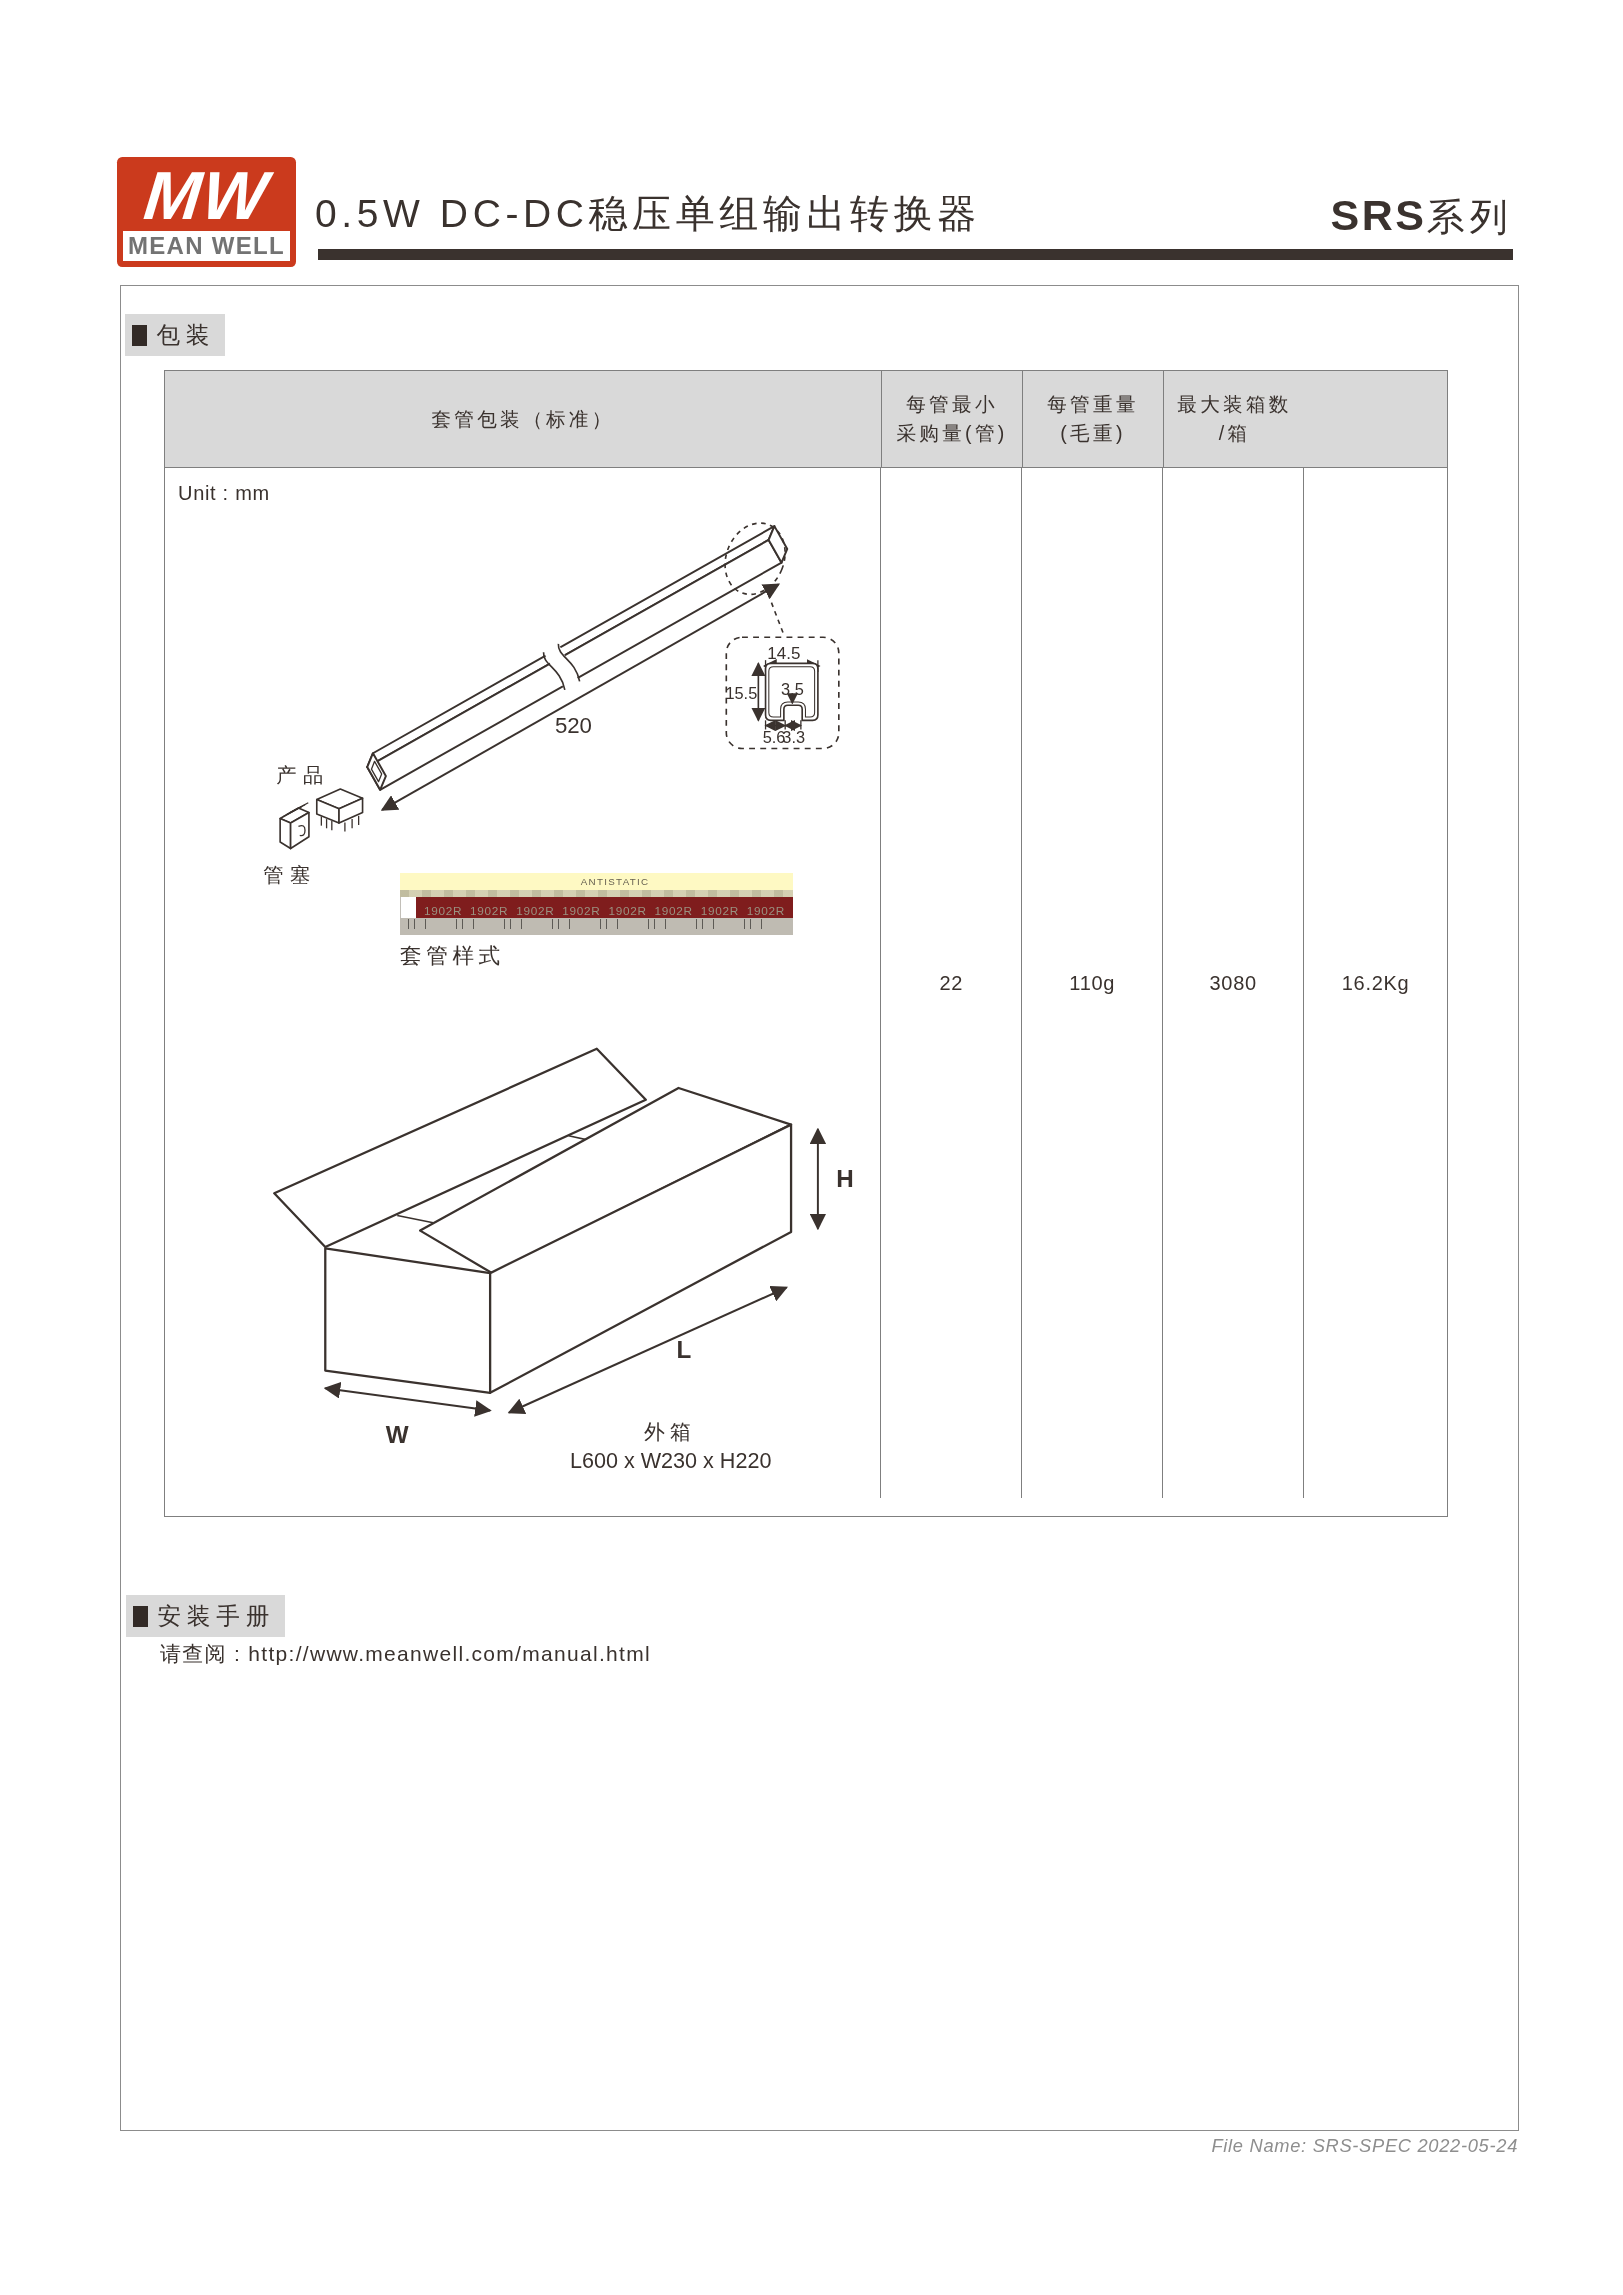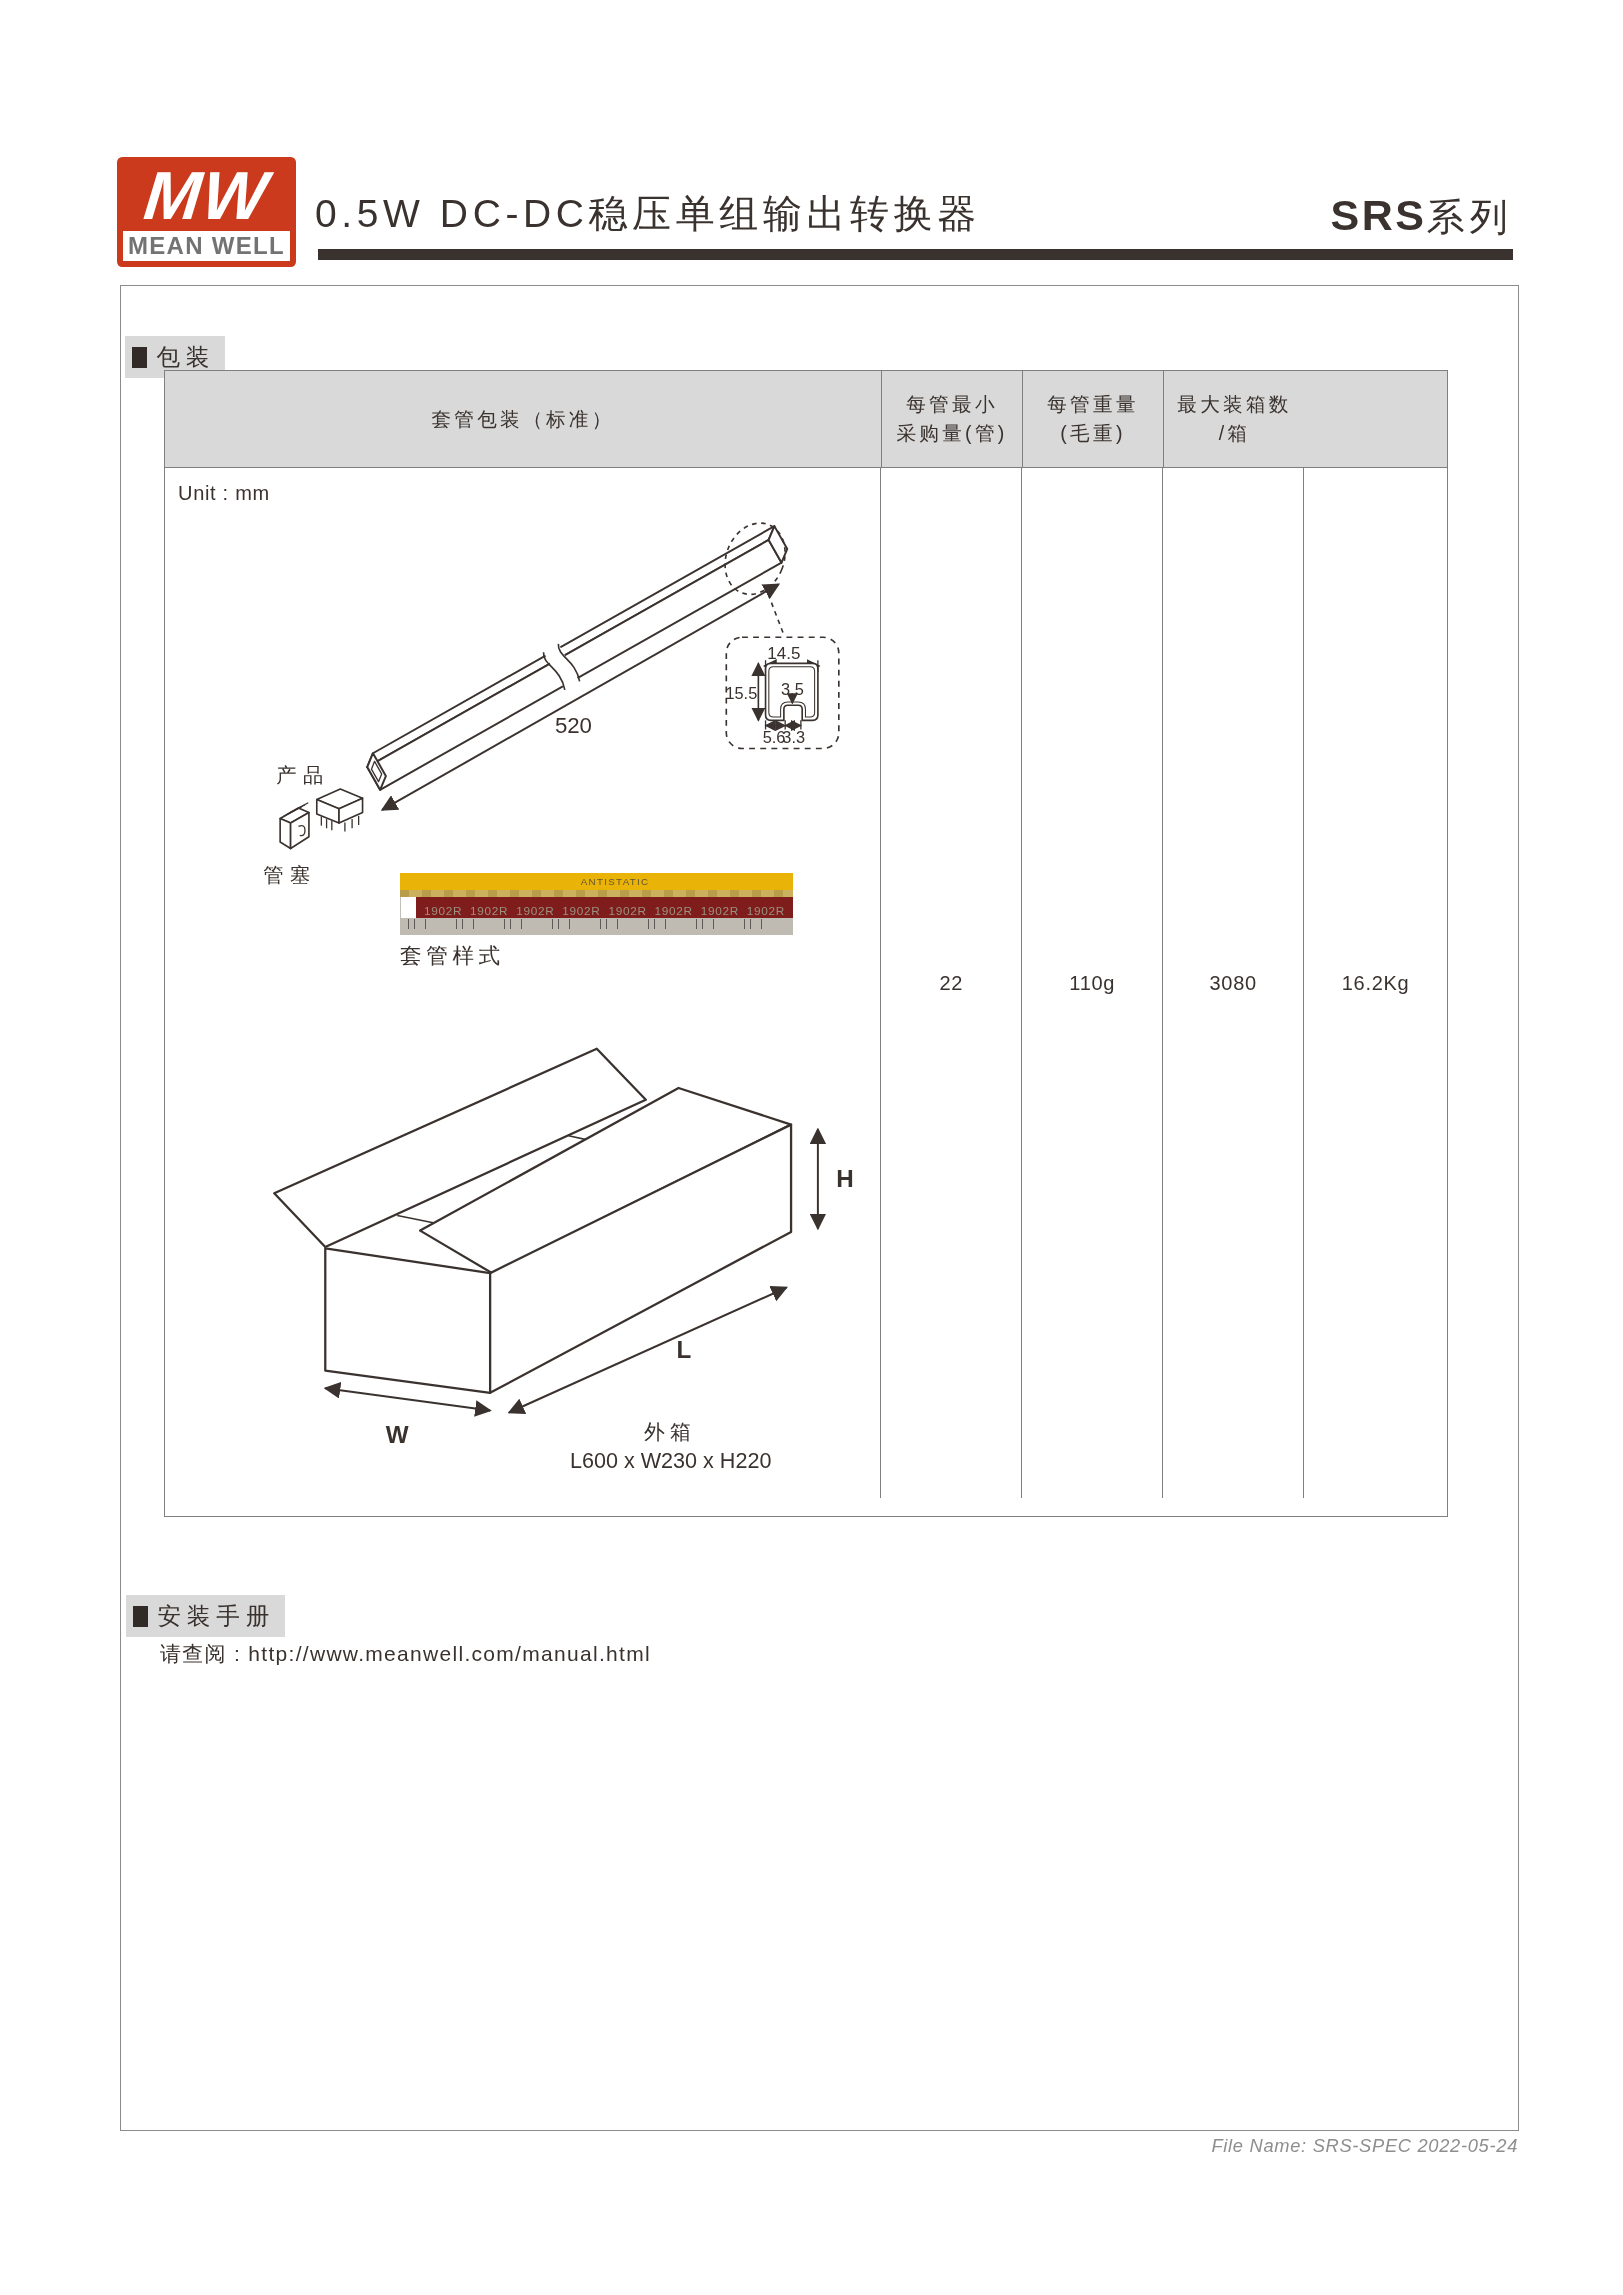--- a/index.html
+++ b/index.html
@@ -19,41 +19,41 @@
   .series .sfx{font-size:38px;letter-spacing:5.2px;}
   .title-bar{left:318px;top:249px;width:1195px;height:10.5px;background:#3a322e;}
 
   
   .frame{left:120px;top:285px;width:1399px;height:1846px;border:1.3px solid #8c8c8c;box-sizing:border-box;}
 
   
   .sec{background:#d9d9d9;display:flex;align-items:center;gap:9.2px;padding:5.2px 9.2px 5.2px 6.5px;}
   .sec .bullet{width:15.7px;height:21px;background:#322a26;}
   .sec .txt{font-size:23.6px;letter-spacing:5.9px;white-space:nowrap;}
-  .sec-pack{left:125px;top:336px;}
+  .sec-pack{left:125px;top:314px;}
   .sec-manual{left:126px;top:1595px;}
   .manual-note{left:160px;top:1640px;font-size:21px;letter-spacing:1.3px;}
 
   
   .tbl{left:164px;top:370px;width:1284px;height:1147px;border:1.3px solid #7f7f7f;box-sizing:border-box;}
   .tr{display:flex;width:100%;box-sizing:border-box;}
   .tr.head{height:97px;background:#d9d9d9;border-bottom:1.3px solid #7f7f7f;box-sizing:border-box;}
   .tr.body{height:1030px;background:#ffffff;}
   .td{box-sizing:border-box;border-right:1.3px solid #7f7f7f;display:flex;flex-direction:column;align-items:center;justify-content:center;}
   .td:last-child{border-right:none;}
   .c1{width:717px;} .c2{width:141px;} .c3{width:141px;} .c4{width:141px;} .c5{width:143px;}
   .hline{font-size:19.6px;letter-spacing:3.3px;line-height:29px;white-space:nowrap;}
   .val{font-size:20px;letter-spacing:0.7px;}
   .cell-diagram{position:relative;display:block;}
   .unit-note{left:13px;top:14.4px;font-size:20px;letter-spacing:0.7px;}
   .dsvg{position:absolute;left:0;top:0;}
 
   
   .photo{left:235px;top:405px;width:393px;height:62px;display:flex;flex-direction:column;box-shadow:0 0 0 0.7px #a8a49b inset;}
-  .photo-top{flex:0 0 38%;background:#eab308;position:relative;overflow:hidden;}
+  .photo-top{flex:0 0 38%;background:#fef9c3;position:relative;overflow:hidden;}
   .photo-top .antistatic{position:absolute;left:46%;top:2.6px;font-size:9.8px;color:#4a453c;letter-spacing:1.3px;opacity:.85;}
   .photo-top .smudge{position:absolute;left:0;right:0;bottom:0;height:6.5px;
      background:repeating-linear-gradient(90deg,#8f8b82 0 9.2px,#b2aea5 9.2px 22px);opacity:.55;}
   .photo-mid{flex:0 0 34%;background:#7f1d1d;display:flex;align-items:flex-end;justify-content:space-between;padding:0 7.9px;margin-left:16px;}
   .photo-mid span{color:#9a9180;font-size:11.8px;letter-spacing:0.7px;}
   .photo-bot{flex:1;background:#bfbbb2;padding-top:1.3px;}
   .photo-bot .pins{height:9.8px;width:96%;margin:0 auto;
      background:repeating-linear-gradient(90deg,#3c3a36 0 1.3px,transparent 1.3px 5.9px,#3c3a36 5.9px 7.2px,transparent 7.2px 17px,#3c3a36 17px 18.3px,transparent 18.3px 48px);opacity:.75;}
   .photo-caption{left:235px;top:473px;width:393px;font-size:21.6px;letter-spacing:4.6px;}
 

